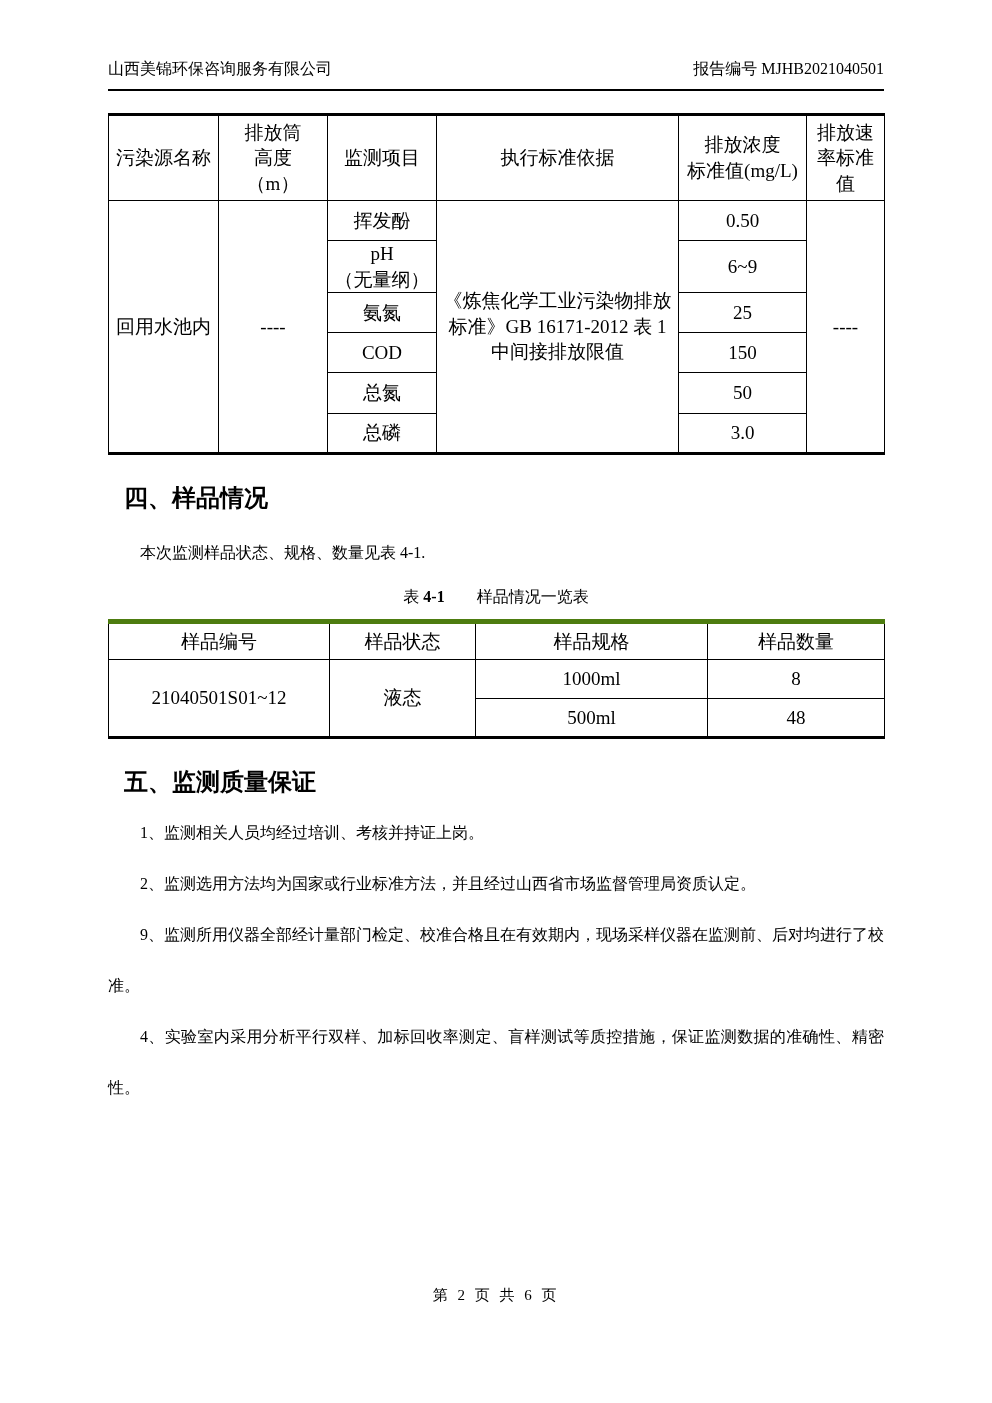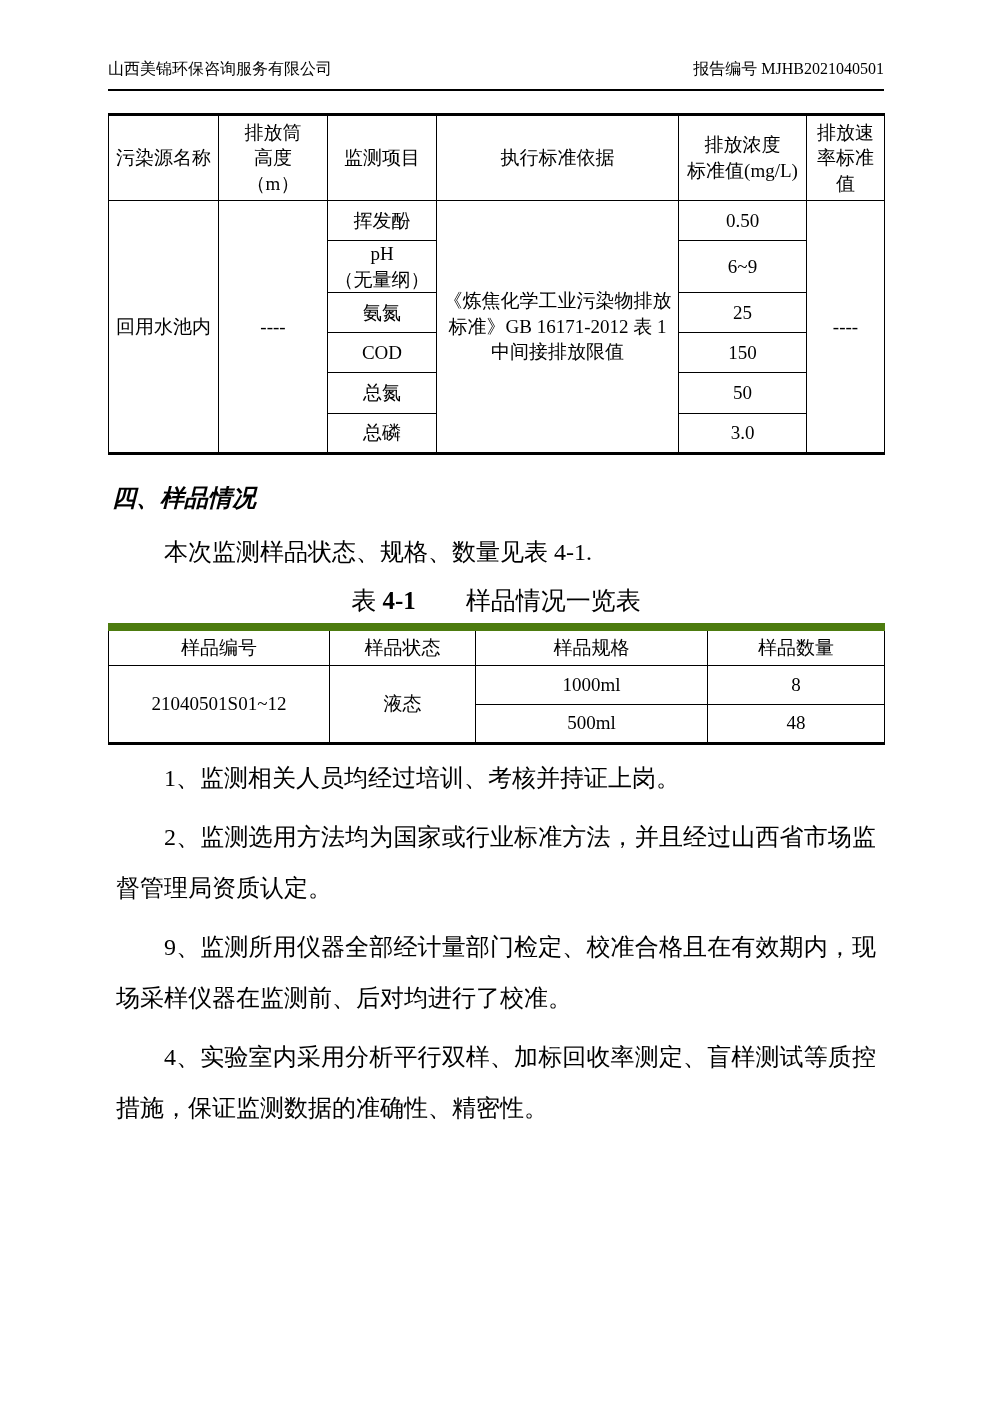--- a/index.html
+++ b/index.html
@@ -26,37 +26,37 @@
     text-align:center;vertical-align:middle;
     font-size:19px;font-weight:normal;
     white-space:pre-line;
     padding:0 3px;line-height:1.35;
     overflow:hidden;
   }
   .t1{margin-top:22px;border-top:3px solid #000;border-bottom:3px solid #000;}
   .t1 thead tr{height:86px;}
   .t1 .r40{height:40px;}
   .t1 .r41{height:41px;}
-  .t2{margin-top:7px;border-top:8px solid #4d7c0f;border-bottom:3px solid #000;}
+  .t2{margin-top:7px;border-top:5px solid #4d7c0f;border-bottom:3px solid #000;}
   .t2 thead tr{height:38px;}
   .t2 tbody tr{height:39px;}
   
   .sec-title{
     font-size:24px;font-weight:bold;
-    margin:26px 0 0 4px;line-height:34px;font-style:italic;
+    margin:26px 0 0 16px;line-height:34px;
   }
   .para{
-    font-size:24px;line-height:51px;
+    font-size:16px;line-height:51px;
     text-indent:2em;text-align:justify;
-    margin:8px;
+    margin:0;
   }
   .first-para{margin-top:12px;}
   .body-block{margin-top:8px;}
   .table-caption{
-    text-align:center;font-size:25px;line-height:30px;margin-top:4px;
+    text-align:center;font-size:16px;line-height:30px;margin-top:4px;
   }
   .table-caption .cap-num{font-weight:bold;}
   .table-caption .cap-title{margin-left:2em;}
   
   .page-footer{
     position:absolute;left:0;right:0;bottom:98px;
     text-align:center;font-size:15px;letter-spacing:3px;
   }
 </style>
 </head>
@@ -155,21 +155,23 @@
         <td>1000ml</td>
         <td>8</td>
       </tr>
       <tr>
         <td>500ml</td>
         <td>48</td>
       </tr>
     </tbody>
   </table>
 
+  <div class="sec-title">五、监测质量保证</div>
   <div class="body-block">
     <p class="para">1、监测相关人员均经过培训、考核并持证上岗。</p>
     <p class="para">2、监测选用方法均为国家或行业标准方法，并且经过山西省市场监督管理局资质认定。</p>
     <p class="para">9、监测所用仪器全部经计量部门检定、校准合格且在有效期内，现场采样仪器在监测前、后对均进行了校准。</p>
     <p class="para">4、实验室内采用分析平行双样、加标回收率测定、盲样测试等质控措施，保证监测数据的准确性、精密性。</p>
   </div>
 
+  <div class="page-footer">第 2 页 共 6 页</div>
 
 </div>
 
 </body></html>

